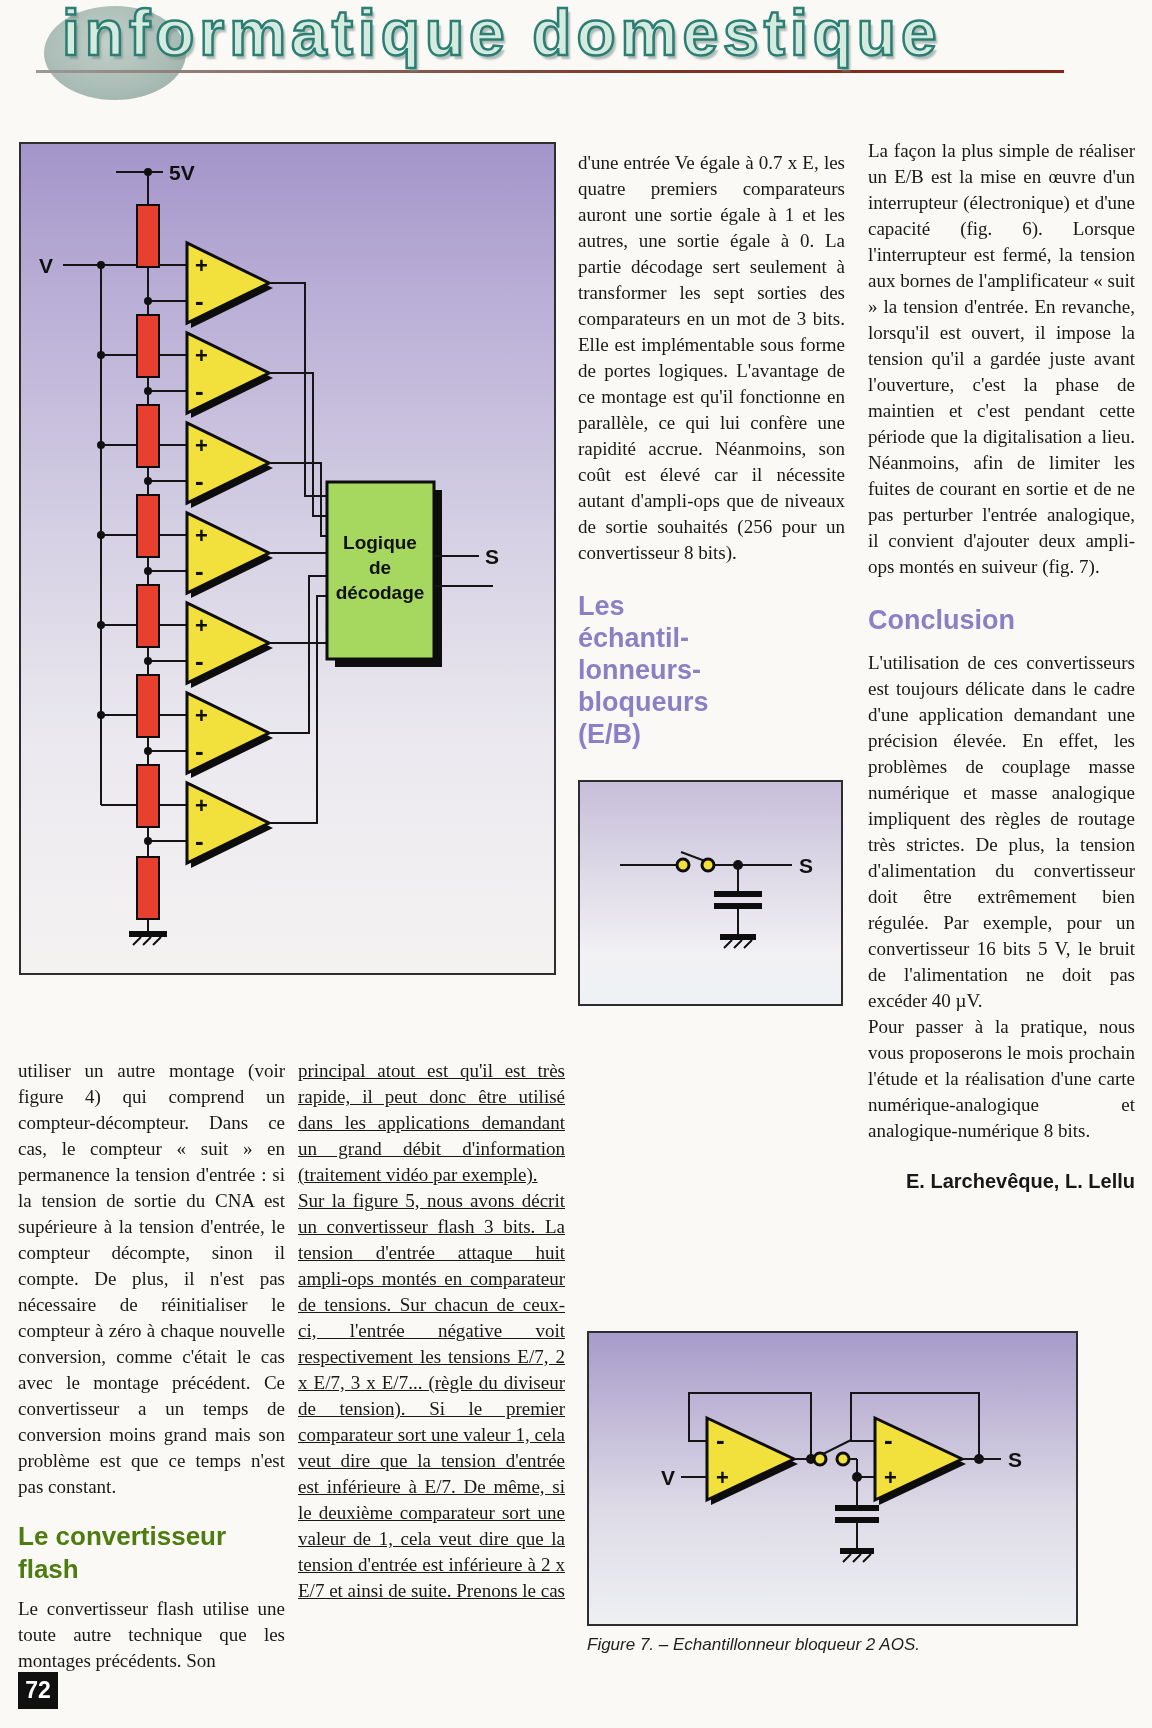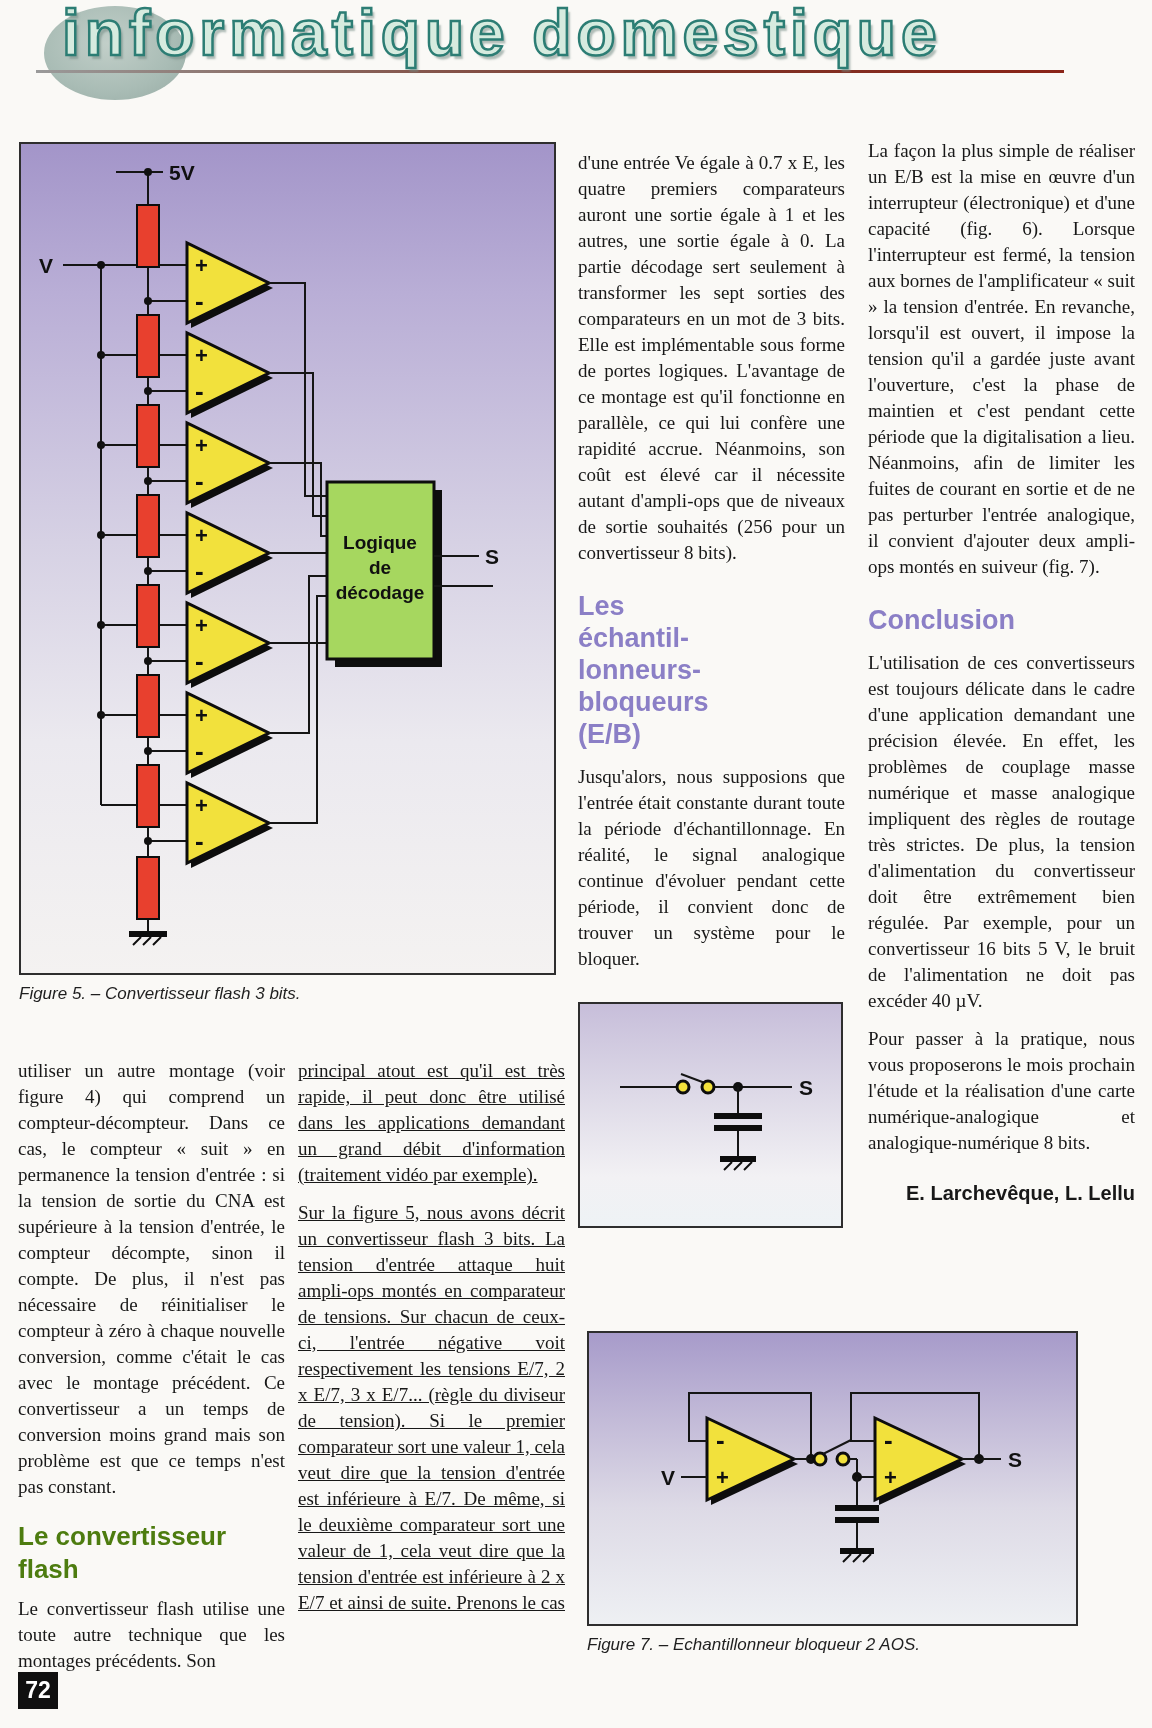--- a/index.html
+++ b/index.html
@@ -45,21 +45,21 @@
   .logic-box{fill:#a6d75f;stroke:#0d0d0d;stroke-width:3;}
 
   
   .col{position:absolute;width:267px;font-size:19px;line-height:26px;text-align:justify;
        hyphens:auto;-webkit-hyphens:auto;}
   #col1{left:18px;top:1058px;}
   #col2{left:298px;top:1058px;text-decoration:underline;}
   #col3{left:578px;top:138px;margin-top:12px;}
   #col4{left:868px;top:138px;}
   .col p{margin:0;}
-  .col p + p{margin-top:12px;}
+  .col p + p{margin-top:0;}
   .heading{font-family:"Liberation Sans",sans-serif;font-weight:bold;text-align:left;
        hyphens:none;-webkit-hyphens:none;}
   .heading-violet{color:#8b7fc6;font-size:27px;line-height:32px;margin:24px 0 14px 0;white-space:pre-line;}
   .heading-magenta{color:#4d7c0f;font-size:26px;line-height:33px;margin:20px 0 10px 0;}
   .byline{font-family:"Liberation Sans",sans-serif;font-weight:bold;font-size:20px;
        text-align:right;margin-top:24px;}
 
   
   .footer{position:absolute;left:18px;top:1672px;display:flex;align-items:center;gap:8px;
        font-family:"Liberation Sans",sans-serif;}
@@ -189,42 +189,40 @@
         <rect class="logic-box" x="306" y="338" width="107" height="177"></rect>
         <text x="359" y="405" font-size="19" text-anchor="middle">Logique</text>
         <text x="359" y="430" font-size="19" text-anchor="middle">de</text>
         <text x="359" y="455" font-size="19" text-anchor="middle">décodage</text>
 
         <line class="wire" x1="413" y1="412" x2="458" y2="412"></line>
         <line class="wire" x1="413" y1="442" x2="472" y2="442"></line>
         <text x="464" y="420" font-size="21">S</text>
       </svg>
     </div>
-    <div class="fig-caption">Figure 5. – Convertisseur flash 3 bits.</div>
   </div>
 
   <div id="col1" class="col">
     <p>utiliser un autre montage (voir figure 4) qui comprend un compteur-décompteur. Dans ce cas, le compteur « suit » en permanence la tension d'entrée : si la tension de sortie du CNA est supérieure à la tension d'entrée, le compteur décompte, sinon il compte. De plus, il n'est pas nécessaire de réinitialiser le compteur à zéro à chaque nouvelle conversion, comme c'était le cas avec le montage précédent. Ce convertisseur a un temps de conversion moins grand mais son problème est que ce temps n'est pas constant.</p>
     <h2 class="heading heading-magenta">Le convertisseur flash</h2>
     <p>Le convertisseur flash utilise une toute autre technique que les montages précédents. Son</p>
   </div>
 
   <div id="col2" class="col">
     <p>principal atout est qu'il est très rapide, il peut donc être utilisé dans les applications demandant un grand débit d'information (traitement vidéo par exemple).</p>
     <p>Sur la figure 5, nous avons décrit un convertisseur flash 3 bits. La tension d'entrée attaque huit ampli-ops montés en comparateur de tensions. Sur chacun de ceux-ci, l'entrée négative voit respectivement les tensions E/7, 2 x E/7, 3 x E/7... (règle du diviseur de tension). Si le premier comparateur sort une valeur 1, cela veut dire que la tension d'entrée est inférieure à E/7. De même, si le deuxième comparateur sort une valeur de 1, cela veut dire que la tension d'entrée est inférieure à 2 x E/7 et ainsi de suite. Prenons le cas</p>
   </div>
 
   <div id="col3" class="col">
     <p>d'une entrée Ve égale à 0.7 x E, les quatre premiers comparateurs auront une sortie égale à 1 et les autres, une sortie égale à 0. La partie décodage sert seulement à transformer les sept sorties des comparateurs en un mot de 3 bits. Elle est implémentable sous forme de portes logiques. L'avantage de ce montage est qu'il fonctionne en parallèle, ce qui lui confère une rapidité accrue. Néanmoins, son coût est élevé car il nécessite autant d'ampli-ops que de niveaux de sortie souhaités (256 pour un convertisseur 8 bits).</p>
     <h2 class="heading heading-violet">Les
 échantil-
 lonneurs-
 bloqueurs
 (E/B)</h2>
-    <p>Jusqu'alors, nous supposions que l'entrée était constante durant toute la période d'échantillonnage. En réalité, le signal analogique continue d'évoluer pendant cette période, il convient donc de trouver un système pour le bloquer.</p>
 
     <div id="fig6-box" class="figure-box">
       <svg width="261" height="222" viewBox="0 0 261 222">
         <line class="wire" x1="40" y1="83" x2="98" y2="83"></line>
         <line class="wire" x1="133" y1="83" x2="212" y2="83"></line>
         <line class="wire" x1="101" y1="70" x2="133" y2="82"></line>
         <circle class="switch-contact" cx="103" cy="83" r="6"></circle>
         <circle class="switch-contact" cx="128" cy="83" r="6"></circle>
         <circle class="dot" cx="158" cy="83" r="5"></circle>
         <text x="219" y="91" font-size="21">S</text>

